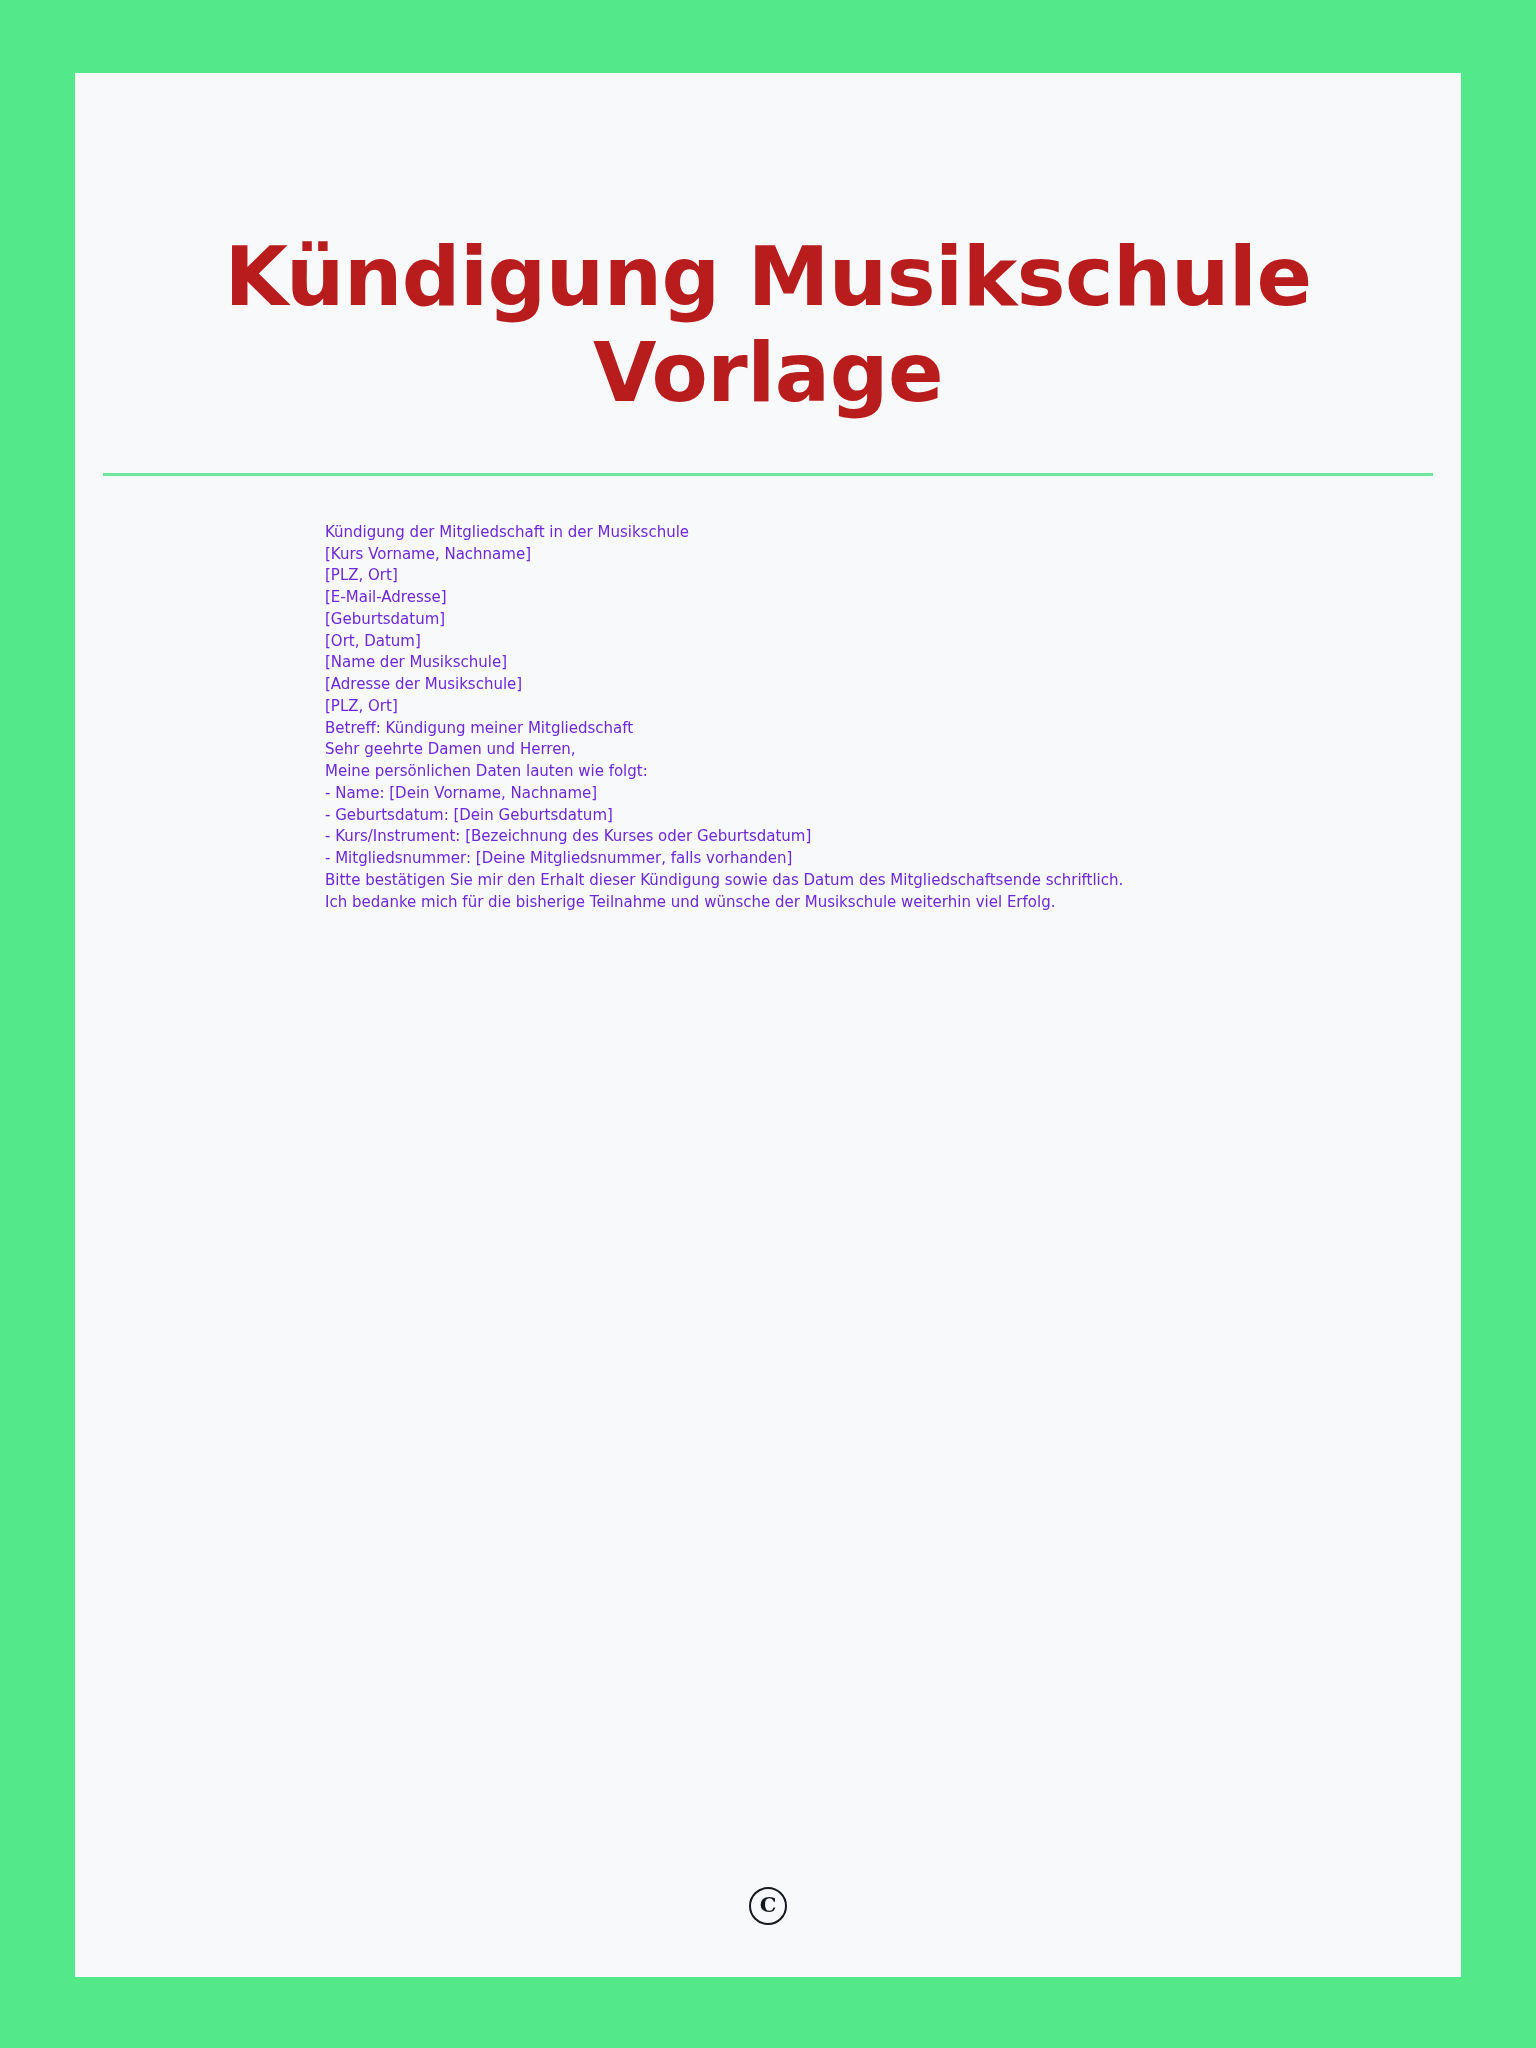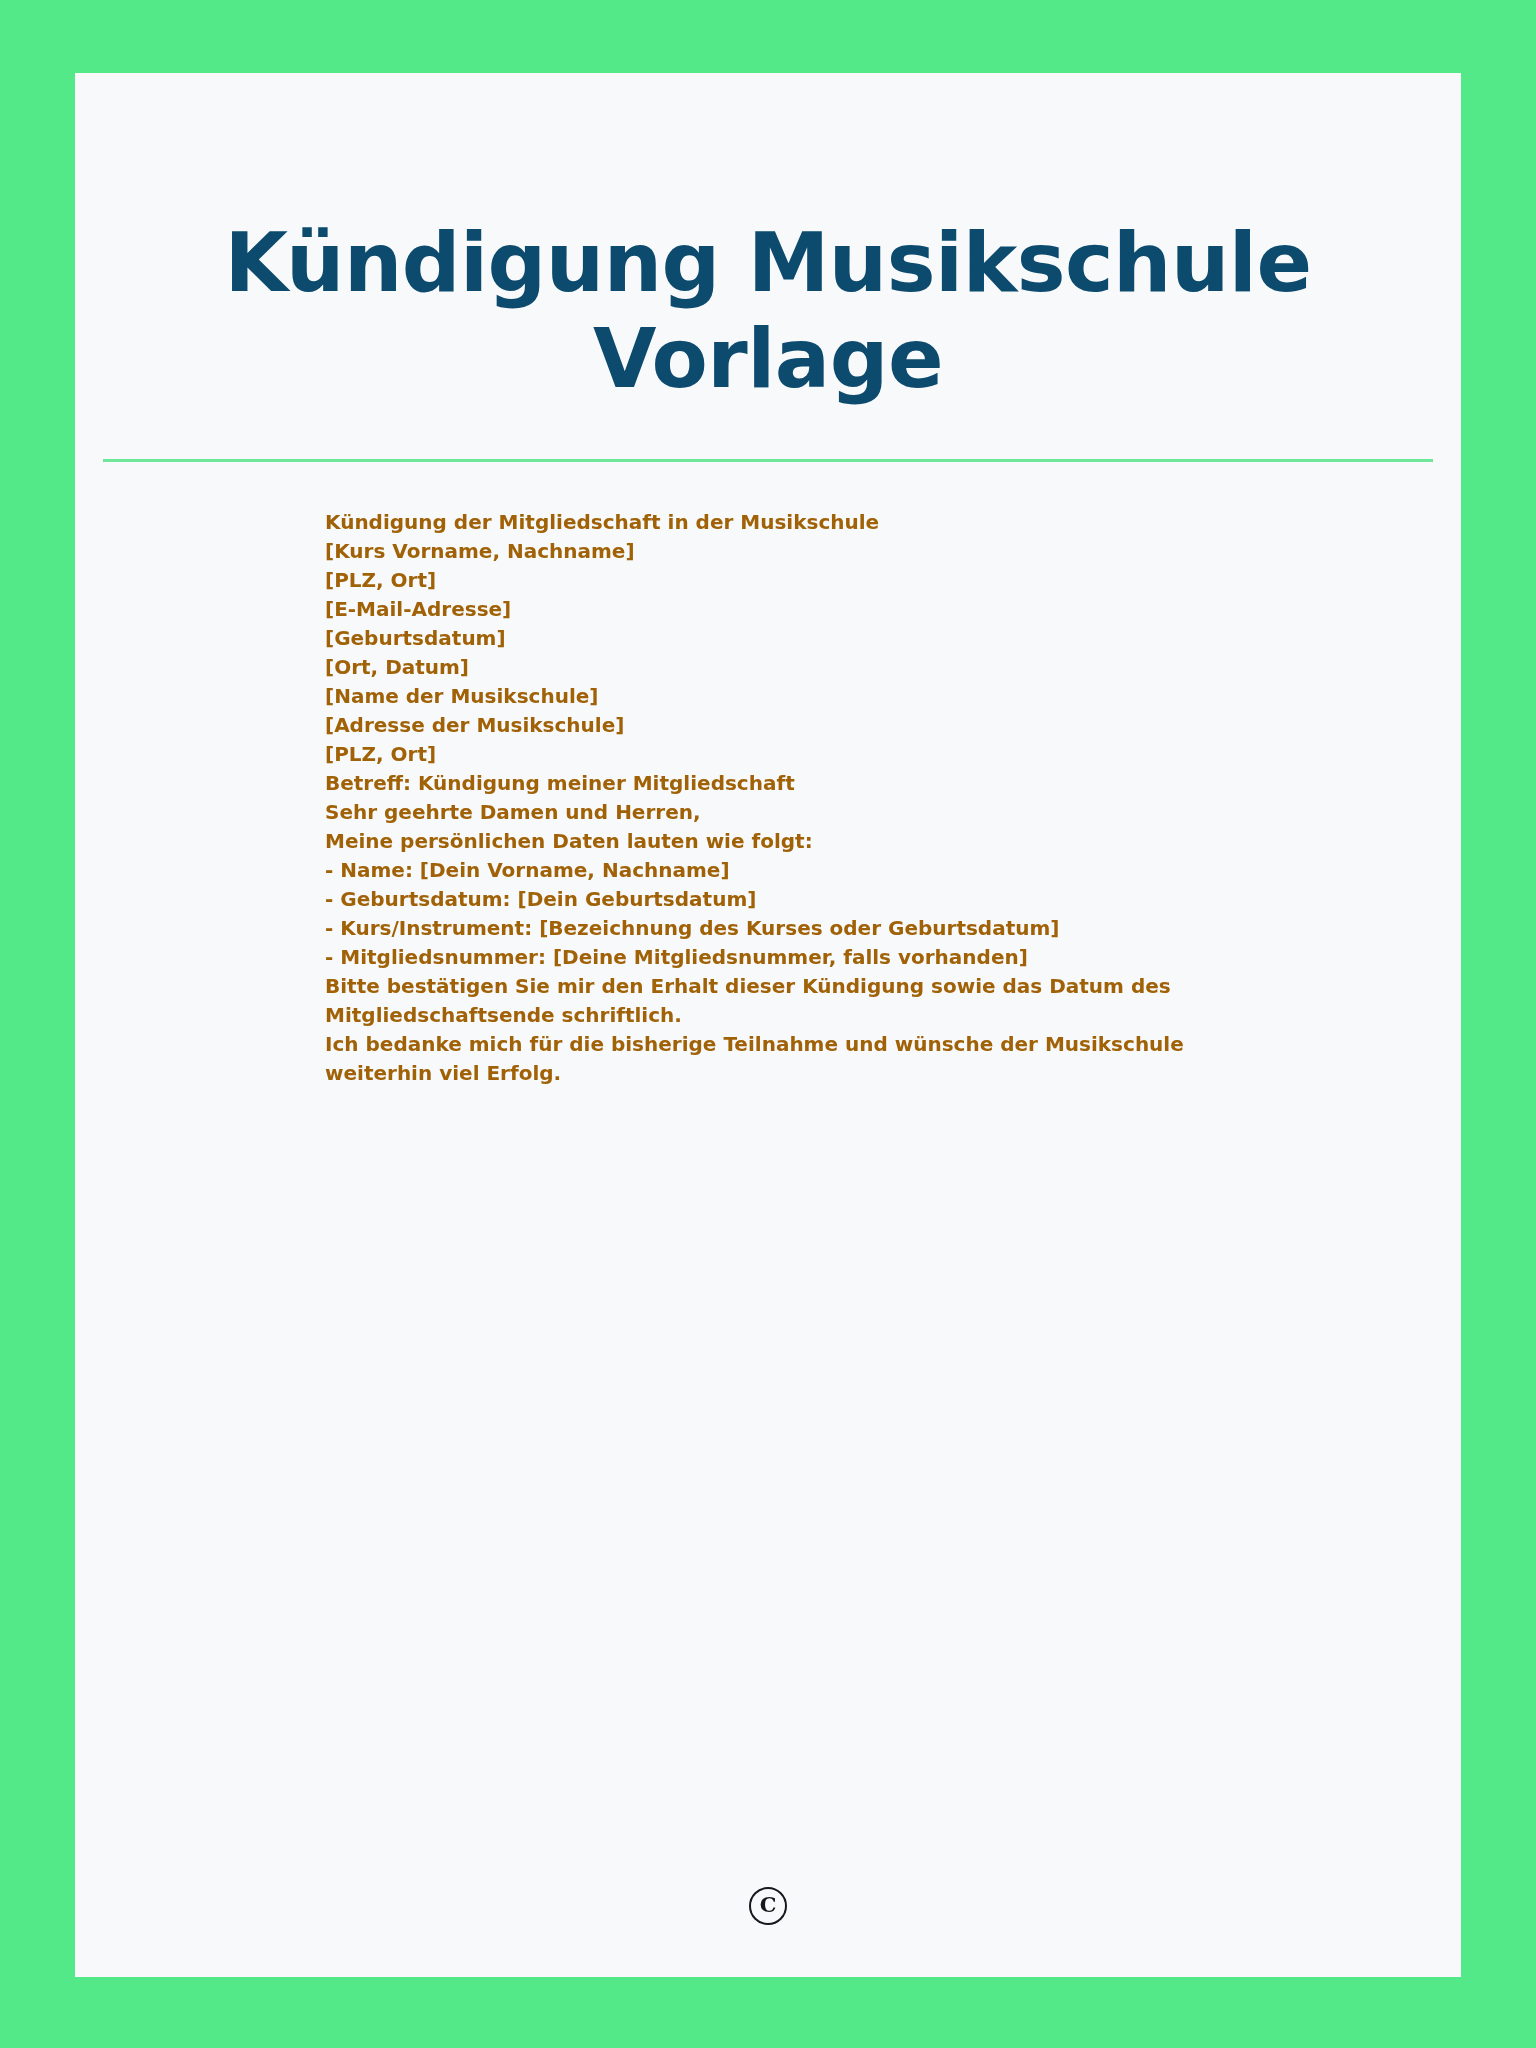--- a/index.html
+++ b/index.html
@@ -22,39 +22,39 @@
     background: #f7f9fa;
     box-sizing: border-box;
   }
   .title-block {
     padding: 140px 80px 0 80px;
   }
   .doc-title {
     font-size: 82px;
     line-height: 1.17;
     font-weight: bold;
-    color: #0c4a6e;
+    color: #b91c1c;
     text-align: center;
     letter-spacing: -0.5px;
-    margin: 2px;
+    margin: 16px;
   }
   .divider {
     margin: 52px 28px 0 28px;
     height: 3px;
     background: #6ee79a;
   }
   .content {
     padding: 46px 250px 0 250px;
   }
   .content p {
     margin: 0 0 0 0;
-    font-size: 20px;
+    font-size: 15px;
     line-height: 1.45;
-    font-weight: bold;
-    color: #a16207;
+    font-weight: normal;
+    color: #6d28d9;
   }
   .gap-lg { margin-bottom: 49px; }
   .gap-md { margin-bottom: 25px; }
   .footer {
     position: absolute;
     left: 0;
     right: 0;
     bottom: 52px;
     text-align: center;
   }

